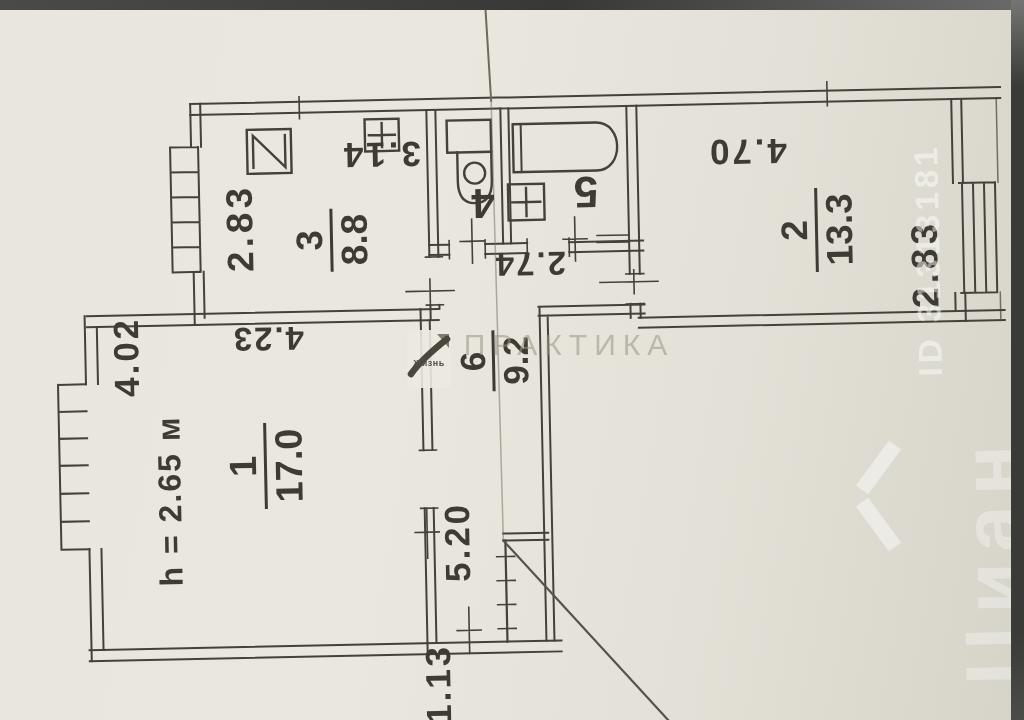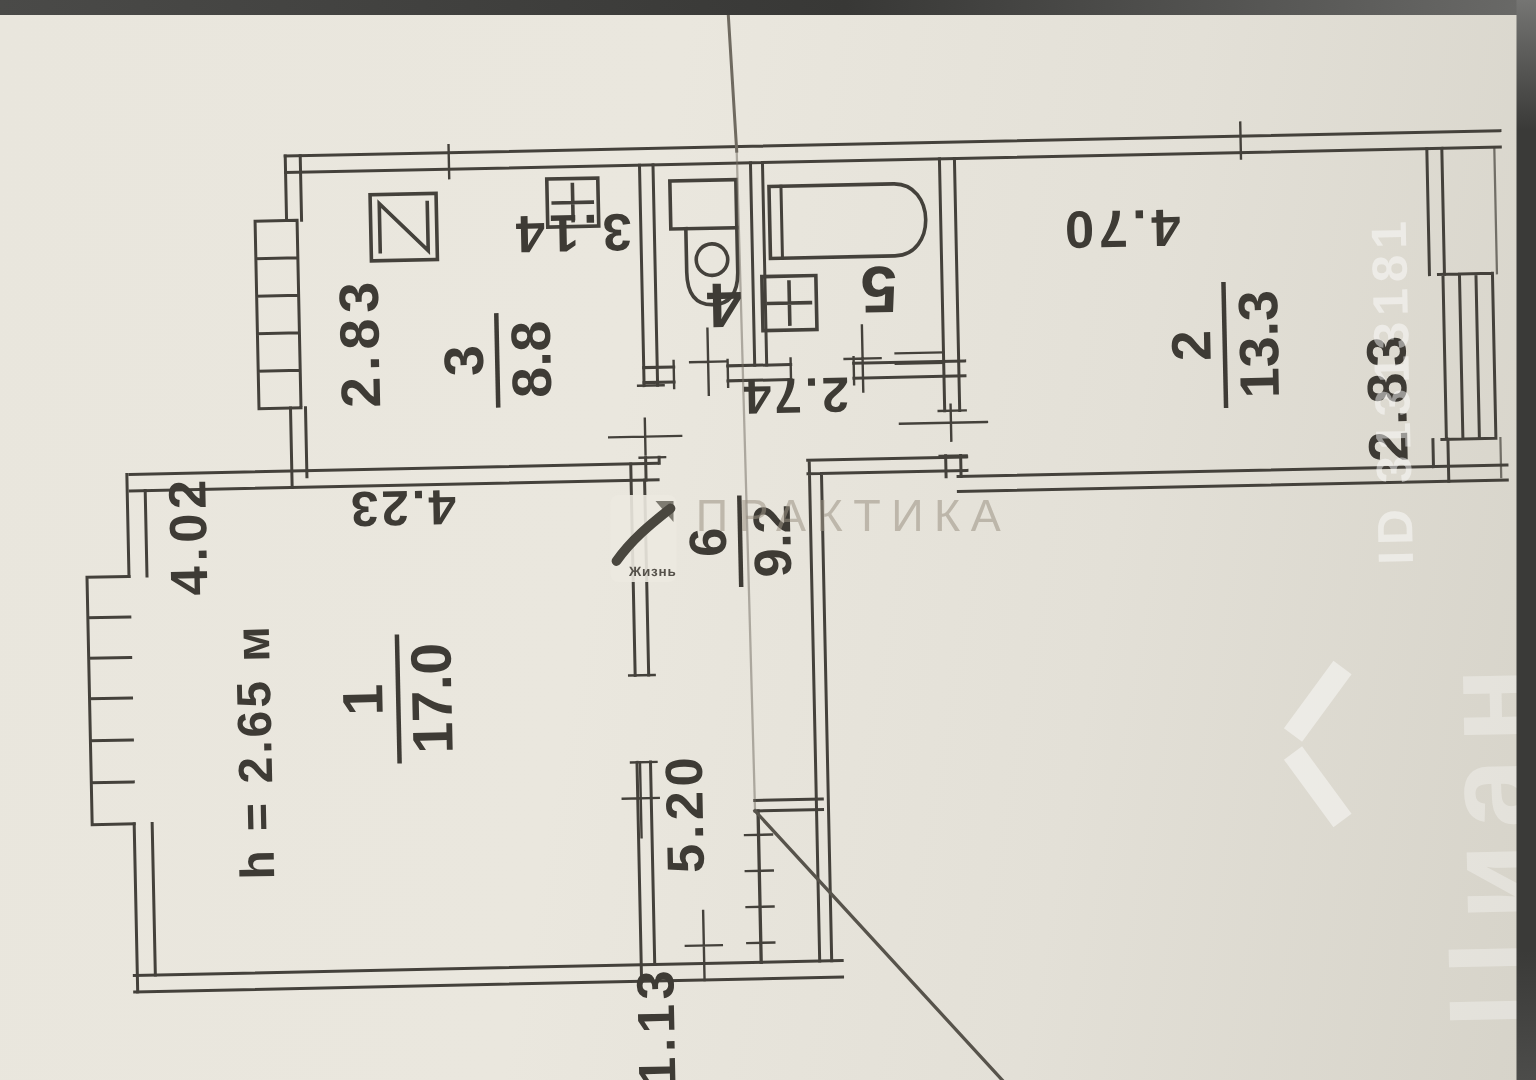--- a/index.html
+++ b/index.html
@@ -14,21 +14,21 @@
   .frac{position:absolute;display:flex;flex-direction:column;align-items:center;
         color:#3e3b35;font-weight:700;line-height:1;
         transform:translate(-50%,-50%) rotate(-91.2deg);}
   .frac .den{border-top:3px solid currentColor;padding:3px 6px 0 6px;}
   .frac .num{padding-bottom:2px;}
   .wm-gray{position:absolute;color:#9c9384;opacity:.55;font-weight:400;white-space:nowrap;
            transform:translate(-50%,-50%);line-height:1;text-align:right;}
   .wm-white{position:absolute;color:#fff;font-weight:700;white-space:nowrap;line-height:1;}
   .logo{position:absolute;left:407px;top:330px;width:44px;height:58px;border-radius:5px;
         background:rgba(236,233,224,.9);overflow:hidden;}
-  .logo .cap{position:absolute;left:0;bottom:2px;width:100%;text-align:right;
+  .logo .cap{position:absolute;left:0;bottom:20px;width:100%;text-align:center;
              font-size:9px;font-weight:700;color:#55514a;letter-spacing:.5px;}
   .band-top{position:absolute;left:0;top:0;width:1024px;height:10px;
             background:linear-gradient(90deg,#4a4a48,#383836 55%,#6a6a68);}
   .band-right{position:absolute;right:0;top:0;width:13px;height:720px;
               background:linear-gradient(180deg,#757573,#3a3a38 12%,#3a3a38 88%,#4c4c4a);}
 </style>
 </head>
 <body>
 
 <div class="stage">

